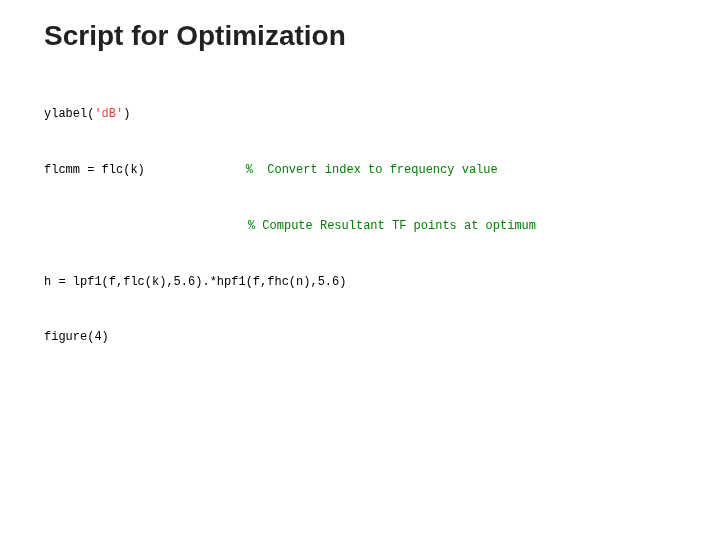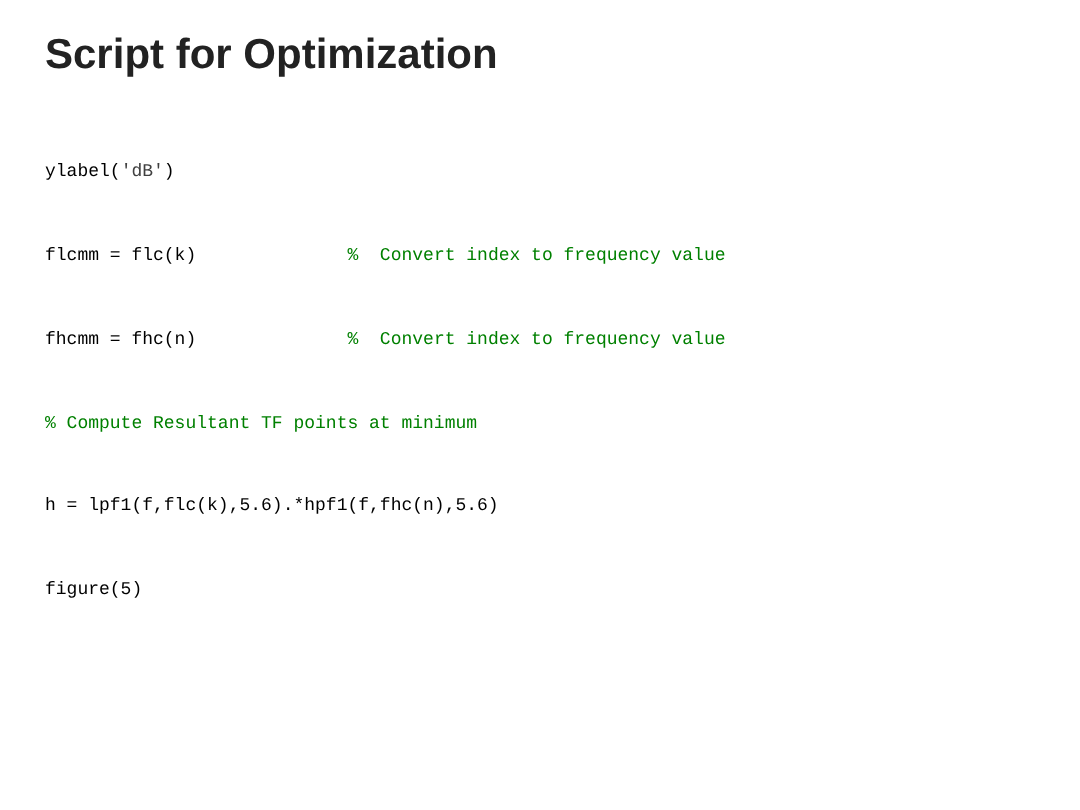--- a/index.html
+++ b/index.html
@@ -12,21 +12,21 @@
       width: 720px;
       height: 540px;
       background-color: #ffffff;
       font-family: Arial, Helvetica, sans-serif;
       overflow: hidden;
     }
 
     .page-container {
       width: 580px;
       height: 540px;
-      padding: 20px 30px;
+      padding: 20px 44px;
     }
 
     .page-title {
       font-size: 28px;
       font-weight: bold;
       color: #222222;
       margin-bottom: 16px;
       font-family: Arial, Helvetica, sans-serif;
     }
 
@@ -37,35 +37,35 @@
       color: #000000;
       white-space: pre;
     }
 
     .code-line {
       display: block;
     }
 
     .comment {
       color: #008000;
+      text-align: right;
     }
   </style>
 </head>
 <body>
 
 <div class="page-container">
   <h1 class="page-title">Script for Optimization</h1>
 
   <div class="code-block">
-    <span class="code-line">ylabel(<span style="color:#404040">'dB'</span>)</span>
+    <span class="code-line">ylabel(<span style="color:#ef4444">'dB'</span>)</span>
     <span class="code-line">flcmm = flc(k)              <span class="comment">%  Convert index to frequency value</span></span>
-    <span class="code-line">fhcmm = fhc(n)              <span class="comment">%  Convert index to frequency value</span></span>
-    <span class="code-line comment">% Compute Resultant TF points at minimum</span>
+    <span class="code-line comment">% Compute Resultant TF points at optimum</span>
     <span class="code-line">h = lpf1(f,flc(k),5.6).*hpf1(f,fhc(n),5.6)</span>
-    <span class="code-line">figure(5)</span>
+    <span class="code-line">figure(4)</span>
     
     
     
     
     
     
     
     
     
     

